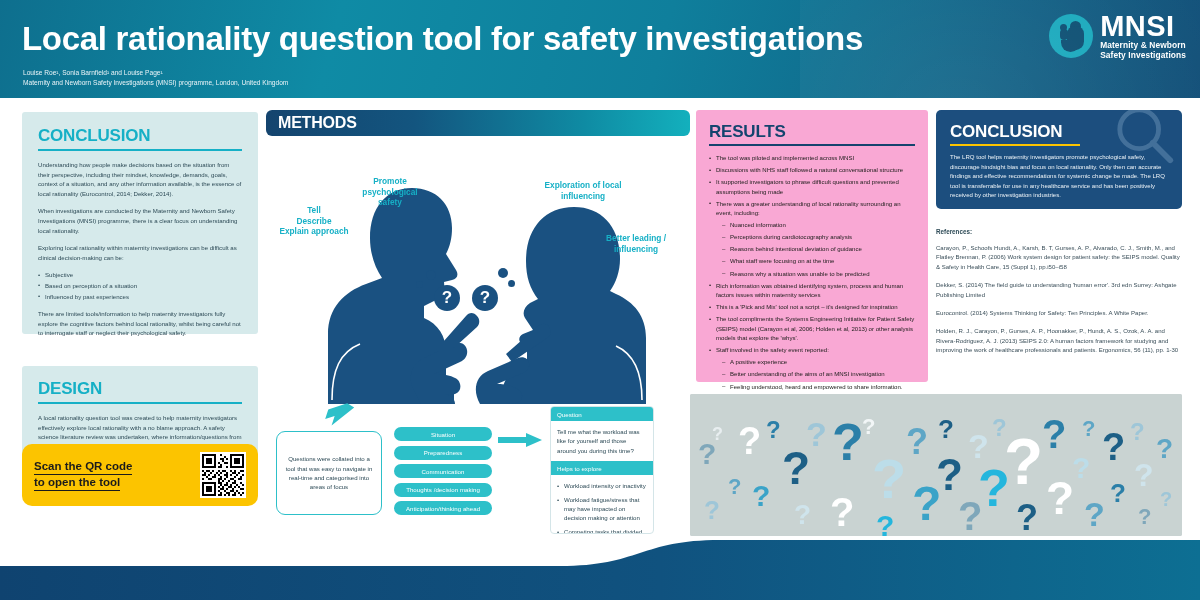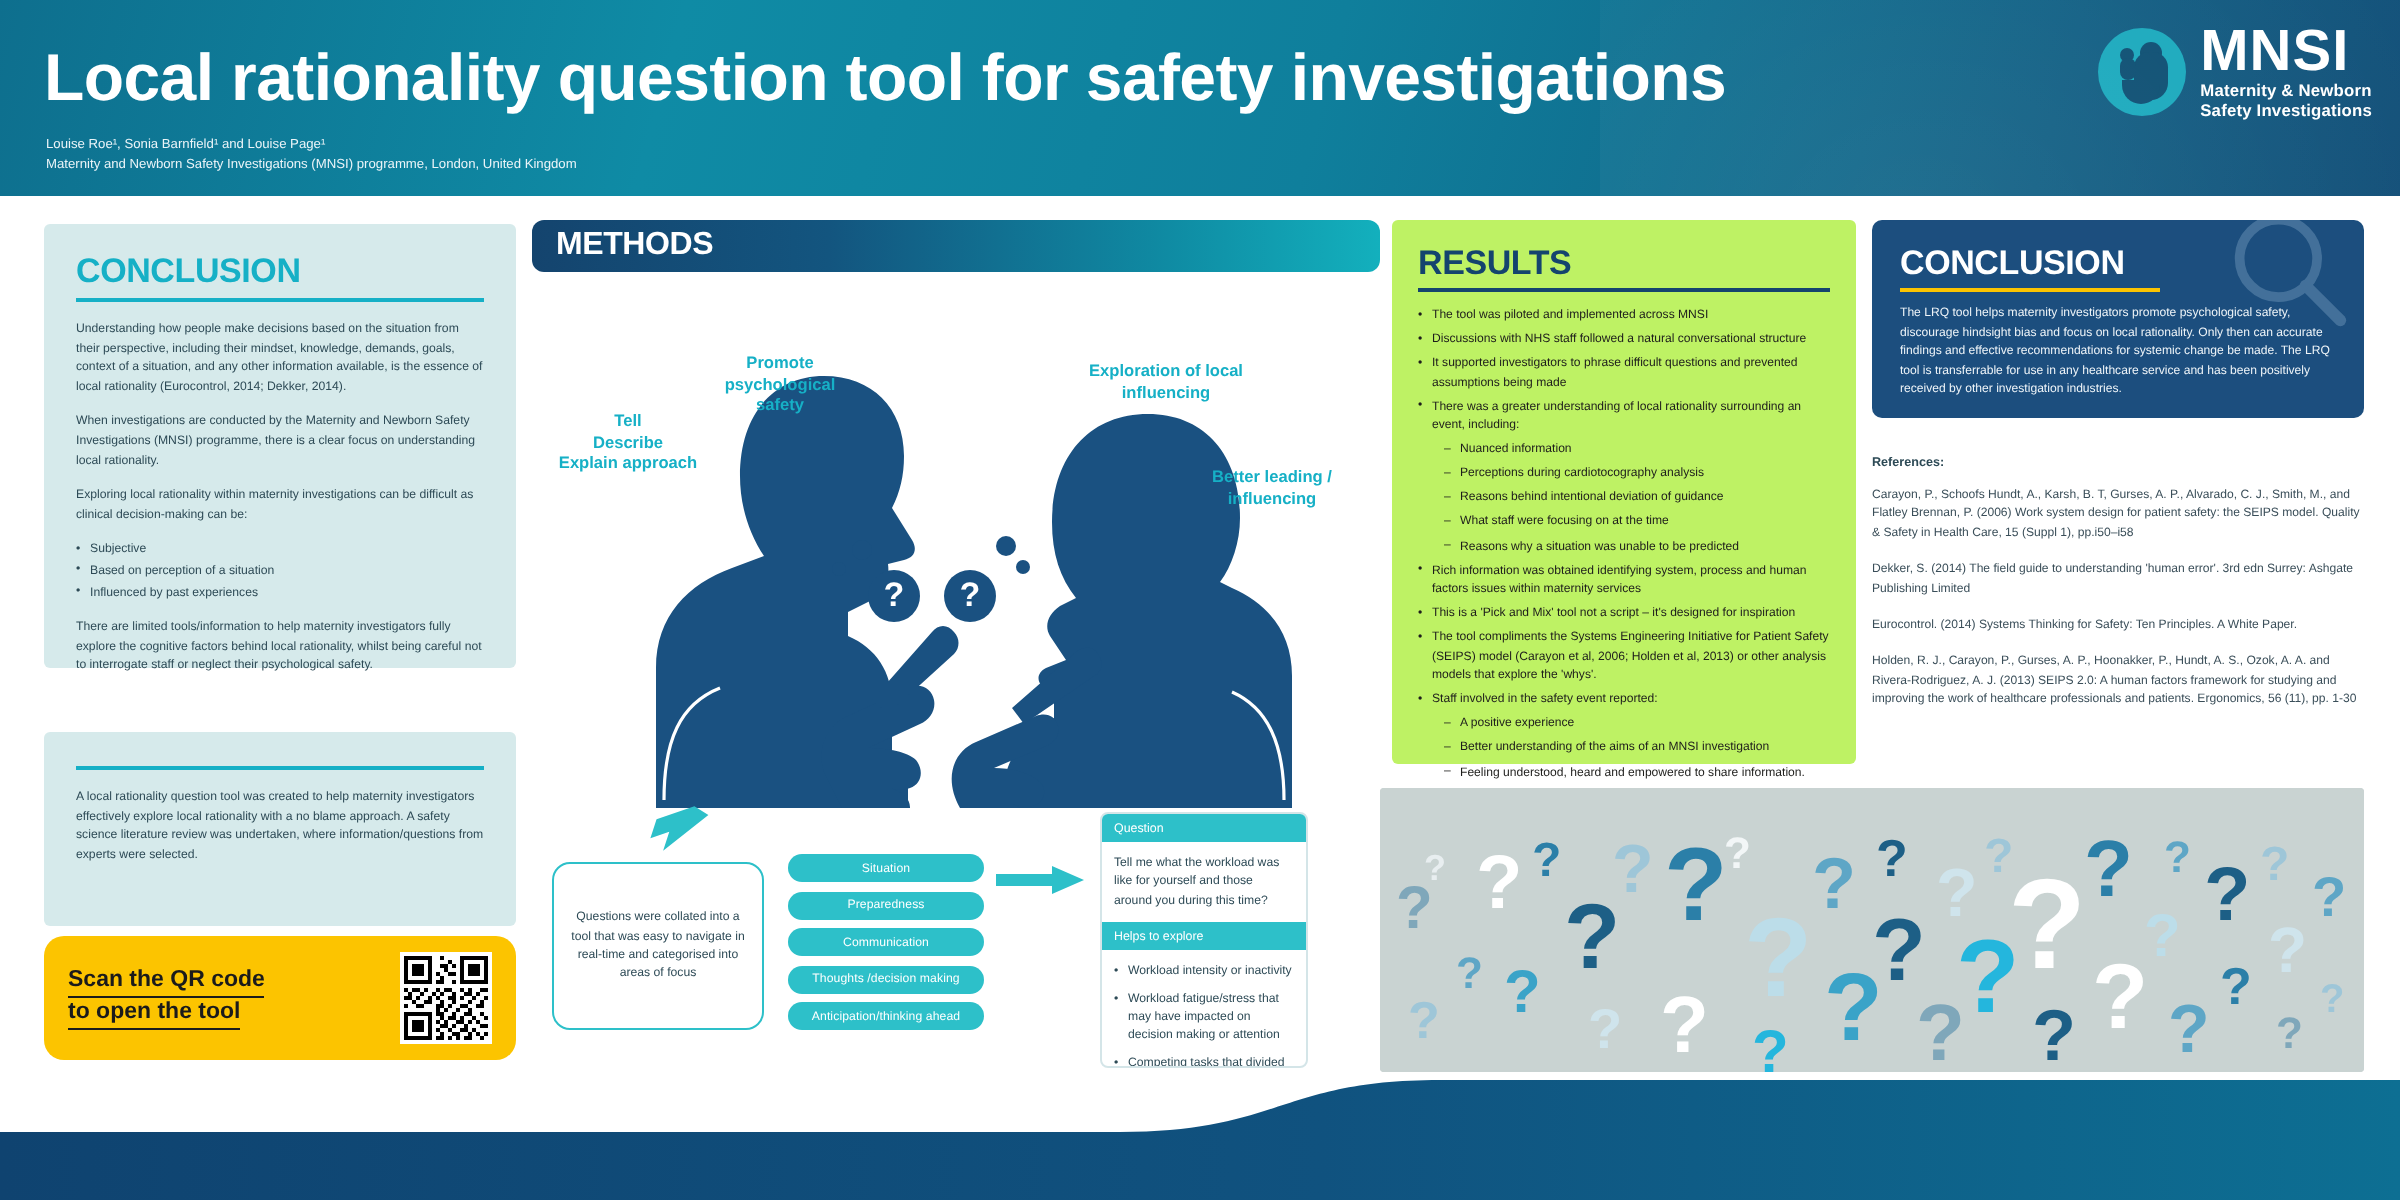--- a/index.html
+++ b/index.html
@@ -60,21 +60,21 @@
   }
   .rule-teal { height: 2px; background: #16b0c6; margin: 4px 0 9px 0; }
   .body-teal { font-size: 6.1px; line-height: 9.6px; color: #2d4a56; }
   .body-teal p { margin-bottom: 8px; }
   .body-teal p:last-child { margin-bottom: 0; }
   ul.tight { list-style: none; margin: 0 0 8px 0; }
   ul.tight li { position: relative; padding-left: 7px; margin-bottom: 1px; }
   ul.tight li::before { content: "•"; position: absolute; left: 0; top: -0.5px; color: #2d4a56; }
 
   .qr-box {
-    position: absolute; left: 22px; top: 468px; width: 236px; height: 62px;
+    position: absolute; left: 22px; top: 444px; width: 236px; height: 62px;
     background: #fcc400; border-radius: 10px; display: flex; align-items: center;
     padding: 0 12px; justify-content: space-between;
   }
   .qr-text { font-size: 11.5px; font-weight: 700; color: #1b1b1b; line-height: 15px; }
   .qr-text span { border-bottom: 1px solid #1b1b1b; display: inline-block; }
   .qrcode { width: 46px; height: 46px; flex: none; background: #ffffff; padding: 2px; }
   .qrcode svg { display: block; }
 
   
   .methods-wrap { position: absolute; left: 266px; top: 110px; width: 424px; height: 422px; }
@@ -131,21 +131,21 @@
   }
   .qpanel-head { background: #2dc0c9; color: #fff; font-size: 6.2px; padding: 3.5px 6px; }
   .qpanel-body { padding: 6px; font-size: 6.1px; line-height: 9.4px; color: #2d4a56; }
   .qpanel-body ul { list-style: none; }
   .qpanel-body li { position: relative; padding-left: 7px; margin-bottom: 4px; }
   .qpanel-body li::before { content: "•"; position: absolute; left: 0; color: #2d4a56; }
 
   
   .panel-results {
     position: absolute; left: 696px; top: 110px; width: 232px; height: 272px;
-    background: #bef264; border-radius: 3px; padding: 12px 13px;
+    background: #f9a8d4; border-radius: 3px; padding: 12px 13px;
   }
   .sec-title-navy { font-size: 17px; font-weight: 700; color: #14446e; letter-spacing: -0.2px; line-height: 19px; }
   .rule-navy { height: 2px; background: #14446e; margin: 3px 0 8px 0; width: 100%; }
   .results-list { list-style: none; font-size: 6.05px; line-height: 9.5px; color: #1d1d1b; }
   .results-list > li { position: relative; padding-left: 7px; margin-bottom: 2.6px; }
   .results-list > li::before { content: "•"; position: absolute; left: 0; top: -0.5px; }
   .results-list ul { list-style: none; margin-top: 2.4px; }
   .results-list ul li { position: relative; padding-left: 14px; margin-bottom: 2.6px; }
   .results-list ul li::before { content: "–"; position: absolute; left: 6px; top: -0.5px; }
 
@@ -212,20 +212,21 @@
       <ul class="tight">
         <li>Subjective</li>
         <li>Based on perception of a situation</li>
         <li>Influenced by past experiences</li>
       </ul>
       <p>There are limited tools/information to help maternity investigators fully explore the cognitive factors behind local rationality, whilst being careful not to interrogate staff or neglect their psychological safety.</p>
     </div>
   </div>
 
   <div class="panel-design">
+    <div class="sec-title-teal">DESIGN</div>
     <div class="rule-teal"></div>
     <div class="body-teal">
       <p>A local rationality question tool was created to help maternity investigators effectively explore local rationality with a no blame approach. A safety science literature review was undertaken, where information/questions from experts were selected.</p>
     </div>
   </div>
 
   <div class="qr-box">
     <div class="qr-text">
       <span>Scan the QR code</span><br>
       <span>to open the tool</span>

